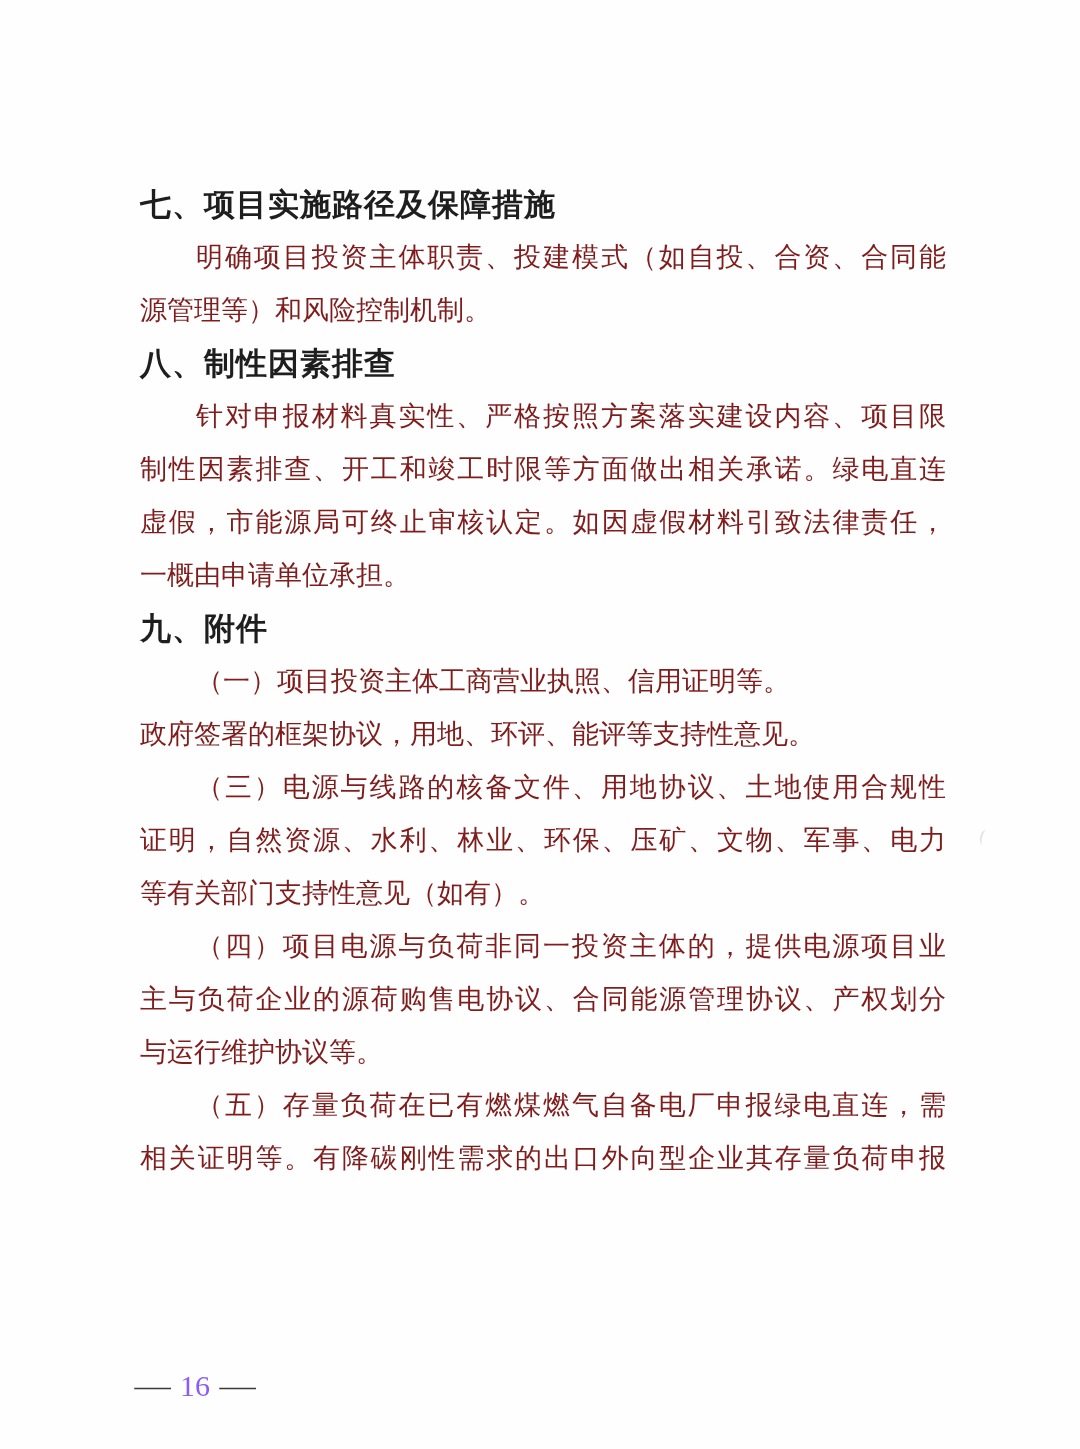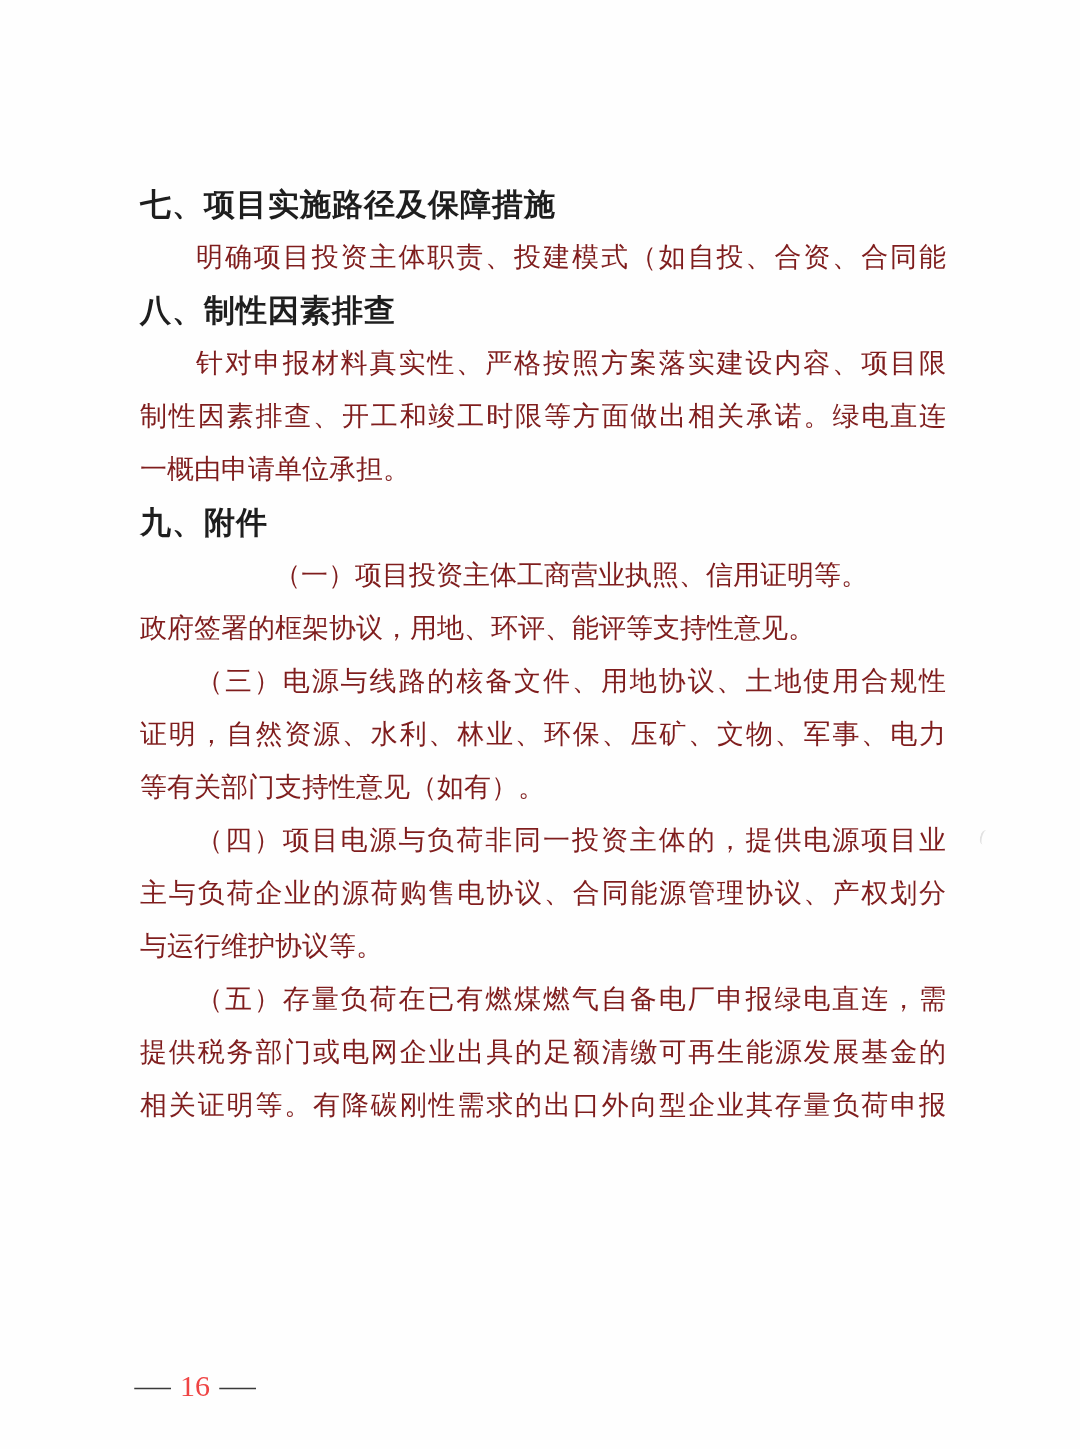--- a/index.html
+++ b/index.html
@@ -33,21 +33,20 @@
   }
   
   .ln.j {
     text-align: justify;
     text-align-last: justify;
     text-justify: inter-character;
   }
   
   .ln.i {
     padding-left: 56px;
-    text-align: center;
   }
   
   .ln.h {
     font-family: "Liberation Sans", sans-serif;
     font-weight: 700;
     font-size: 31px;
     color: #1e1e1e;
     letter-spacing: 1px;
   }
   .footer {
@@ -62,21 +61,21 @@
     font-size: 29px;
     color: #2f2f2f;
   }
   .footer .dash {
     display: inline-block;
     transform: scaleX(1.25);
     color: #3a3a3a;
   }
   .footer .pnum {
     font-size: 30px;
-    color: #ef4444;
+    color: #8b5cf6;
   }
   
   .artifact {
     position: absolute;
     left: 980px;
     top: 830px;
     width: 7px;
     height: 15px;
     border-left: 2px solid #dcdcdc;
     border-radius: 60% 0 0 60%;
@@ -85,35 +84,36 @@
   }
 </style>
 </head>
 <body>
 
 <div class="page">
 
   <div class="textcol">
     <div class="ln h">七、项目实施路径及保障措施</div>
     <div class="ln j i">明确项目投资主体职责、投建模式（如自投、合资、合同能</div>
+    <div class="ln">源管理等）和风险控制机制。</div>
     <div class="ln h">八、制性因素排查</div>
     <div class="ln j i">针对申报材料真实性、严格按照方案落实建设内容、项目限</div>
     <div class="ln j">制性因素排查、开工和竣工时限等方面做出相关承诺。绿电直连</div>
+    <div class="ln j">虚假，市能源局可终止审核认定。如因虚假材料引致法律责任，</div>
     <div class="ln">一概由申请单位承担。</div>
     <div class="ln h">九、附件</div>
     <div class="ln i">（一）项目投资主体工商营业执照、信用证明等。</div>
     <div class="ln">政府签署的框架协议，用地、环评、能评等支持性意见。</div>
     <div class="ln j i">（三）电源与线路的核备文件、用地协议、土地使用合规性</div>
     <div class="ln j">证明，自然资源、水利、林业、环保、压矿、文物、军事、电力</div>
     <div class="ln">等有关部门支持性意见（如有）。</div>
     <div class="ln j i">（四）项目电源与负荷非同一投资主体的，提供电源项目业</div>
     <div class="ln j">主与负荷企业的源荷购售电协议、合同能源管理协议、产权划分</div>
     <div class="ln">与运行维护协议等。</div>
     <div class="ln j i">（五）存量负荷在已有燃煤燃气自备电厂申报绿电直连，需</div>
-    <div class="ln j">提供税务部门或电网企业出具的足额清缴可再生能源发展基金的</div>
     <div class="ln j">相关证明等。有降碳刚性需求的出口外向型企业其存量负荷申报</div>
   </div>
 
   <div class="footer">
     <span class="dash">—</span>
     <span class="pnum">16</span>
     <span class="dash">—</span>
   </div>
 
   <div class="artifact"></div>

